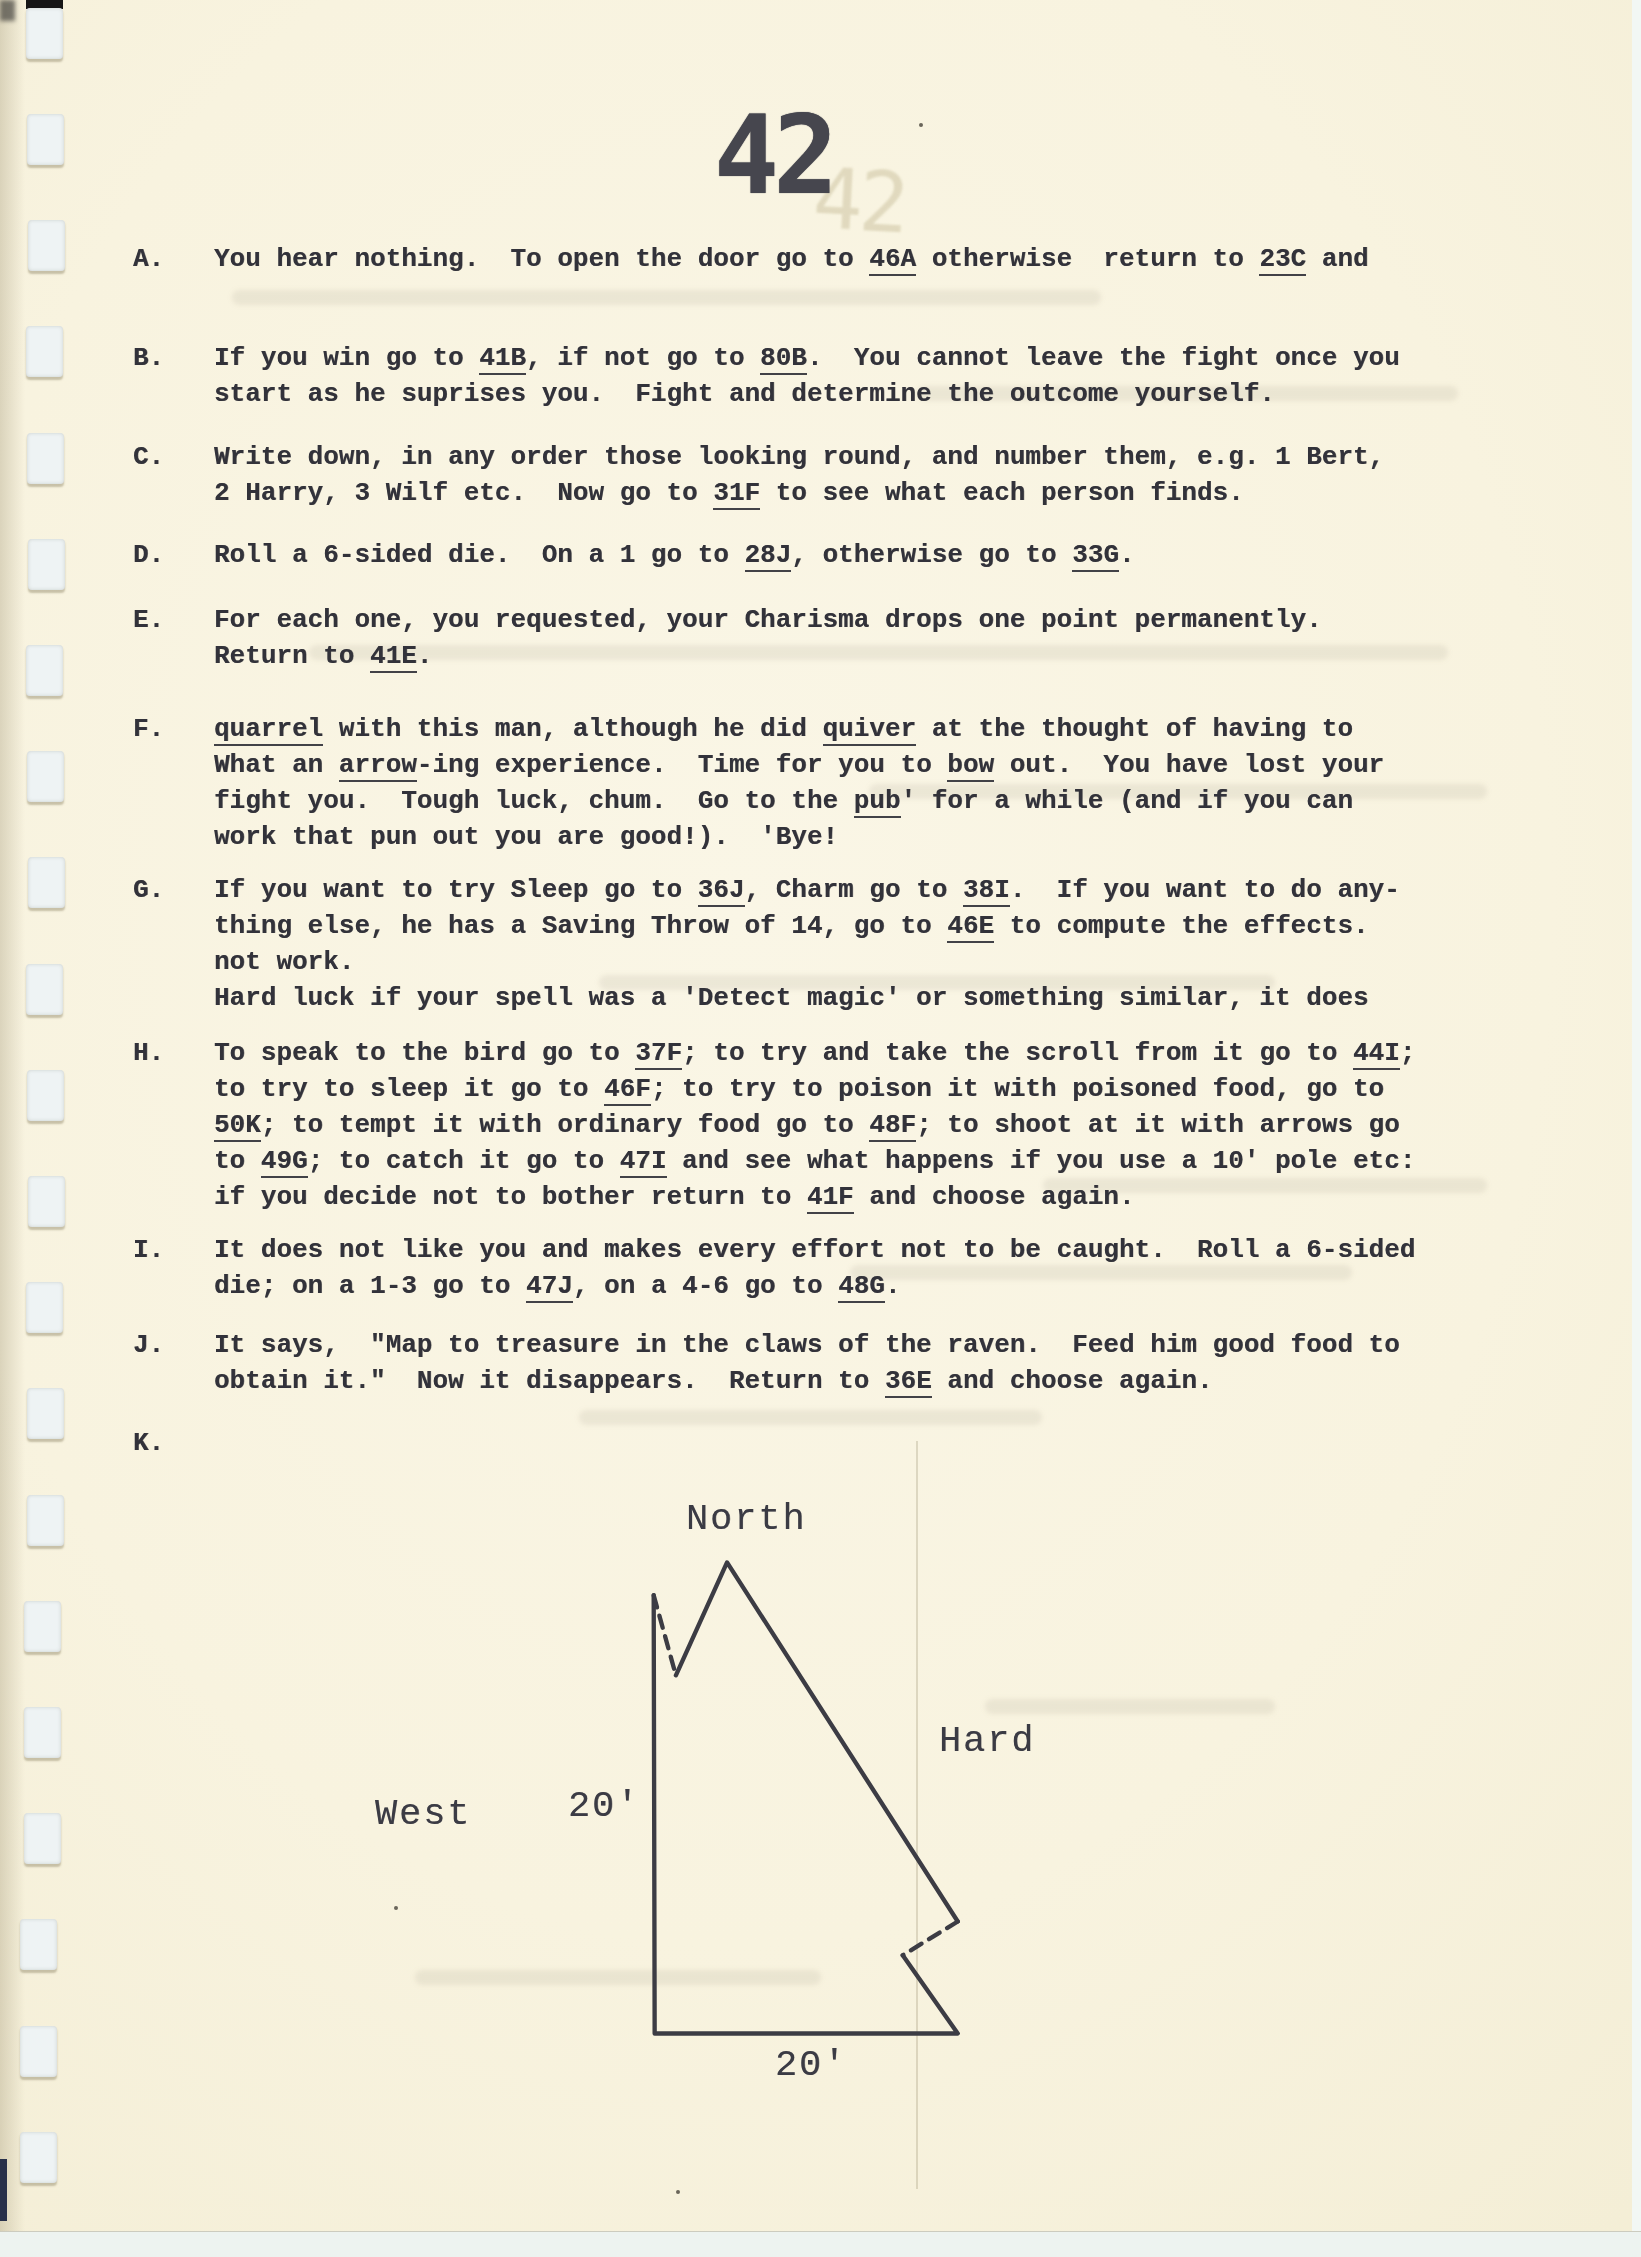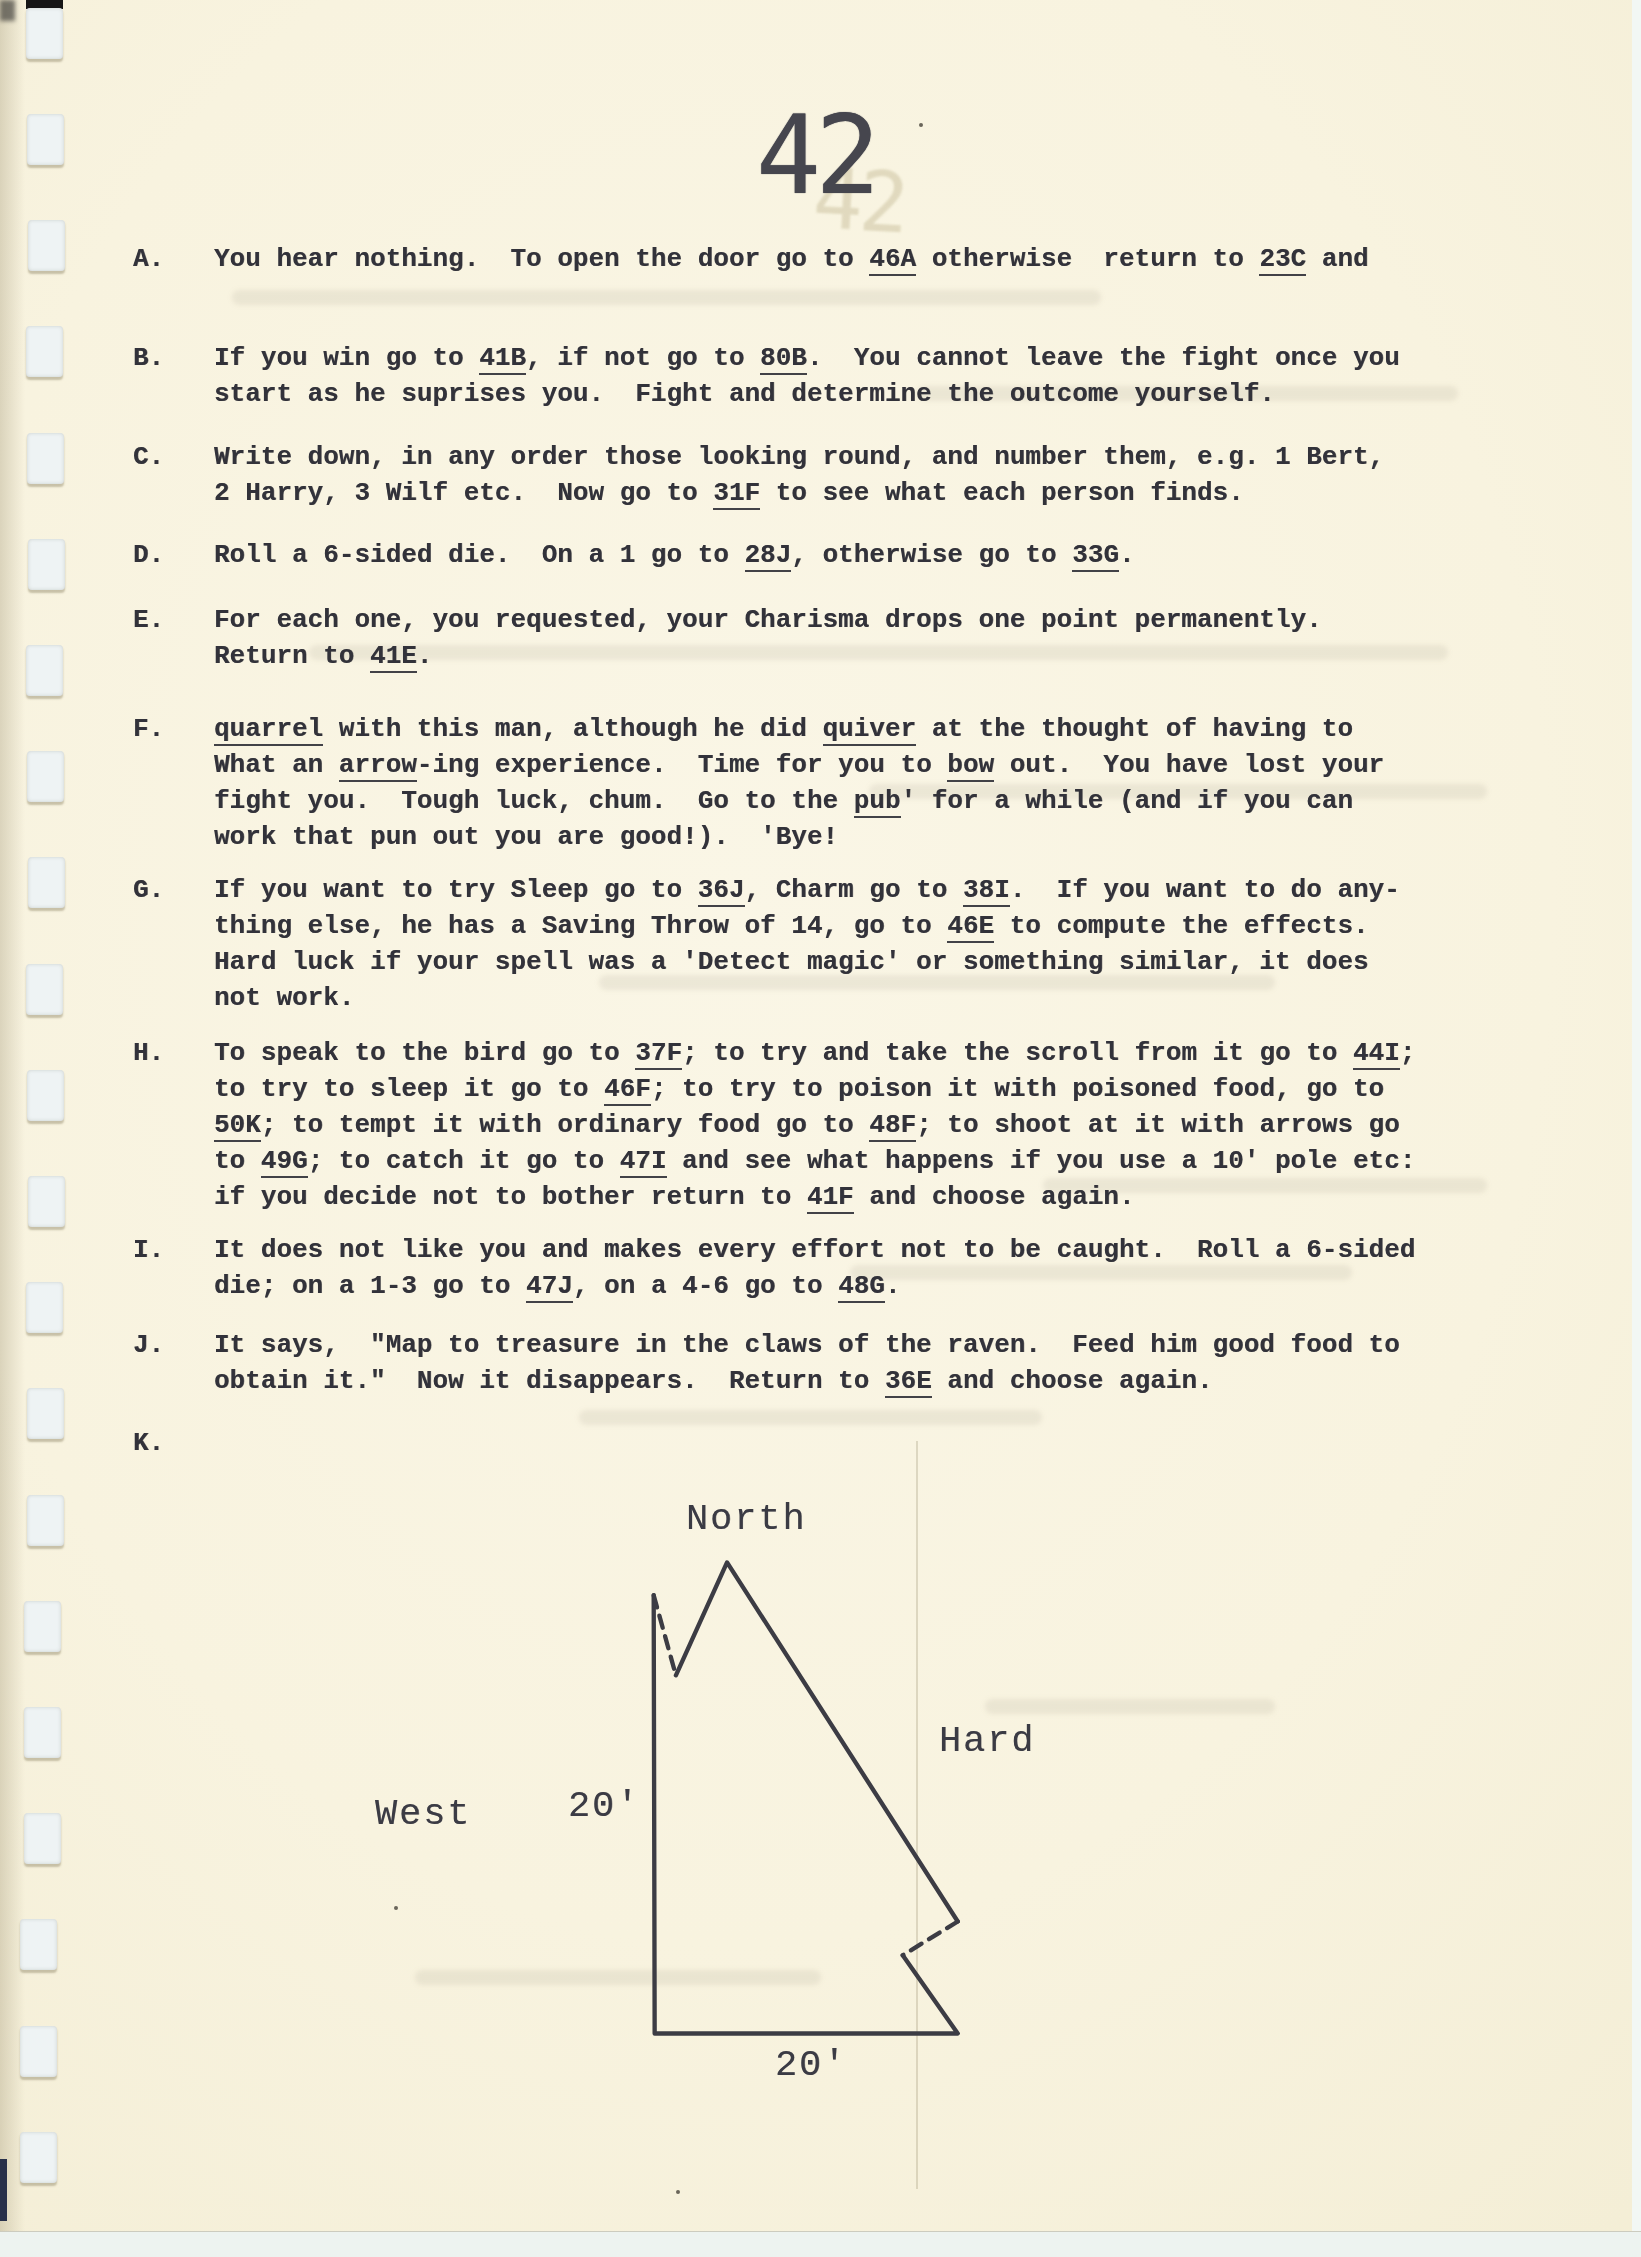--- a/index.html
+++ b/index.html
@@ -18,22 +18,22 @@
   .right-strip{position:absolute;right:0;top:0;width:8.7px;height:100%;background:#f2f7f4;}
   .bottom-strip{position:absolute;left:0;top:2231px;width:100%;height:26px;background:#edf3f0;
     border-top:1.9px solid rgba(165,158,130,.45);}
   .corner-mark{position:absolute;left:0;top:0;width:14.5px;height:21px;background:rgba(25,25,25,.55);filter:blur(1.9px);}
   .navy-sliver{position:absolute;left:0;top:2159px;width:6.8px;height:62px;background:#28304a;filter:blur(0.5px);}
   
   .hole{position:absolute;width:37px;height:51px;background:#eef3f4;border-radius:3.9px;
     box-shadow:0 2.9px 1.9px rgba(140,130,100,.45), inset 0 0 3.9px rgba(175,180,175,.55);}
   .hole-cap{position:absolute;left:26px;top:0;width:37px;height:8.7px;background:#161616;}
   
-  .page-number{position:absolute;left:756px;top:93px;
-    font-family:"DejaVu Sans Mono",monospace;font-size:108px;font-weight:400;
+  .page-number{position:absolute;left:714px;top:93px;
+    font-family:"DejaVu Sans Mono",monospace;font-size:108px;font-weight:700;
     color:#46464e;letter-spacing:-5.8px;text-shadow:0 0 1px #46464e;}
   .page-number-ghost{position:absolute;left:813px;top:153px;
     font-family:"DejaVu Sans Mono",monospace;font-size:83px;color:rgba(168,156,108,.30);
     letter-spacing:-3.9px;filter:blur(1.2px);transform:rotate(3deg);}
   
   .paragraph{position:absolute;left:0;width:1641px;}
   .p-label{position:absolute;left:133px;top:0;font-size:26px;font-weight:700;white-space:pre;
     text-shadow:0.4px 0.4px 0.6px rgba(40,40,46,.55);}
   .p-lines{position:absolute;left:214px;top:0;}
   .t-line{height:36px;font-size:26px;font-weight:700;white-space:pre;
@@ -143,22 +143,22 @@
           <div class="t-line"><span>What an </span><span class="u">arrow</span><span>-ing experience.  Time for you to </span><span class="u">bow</span><span> out.  You have lost your</span></div>
           <div class="t-line"><span>fight you.  Tough luck, chum.  Go to the </span><span class="u">pub</span><span>' for a while (and if you can</span></div>
           <div class="t-line"><span>work that pun out you are good!).  'Bye!</span></div>
         </div>
       </div>
       <div class="paragraph" style="top: 875px;">
         <span class="p-label">G.</span>
         <div class="p-lines">
           <div class="t-line"><span>If you want to try Sleep go to </span><span class="u">36J</span><span>, Charm go to </span><span class="u">38I</span><span>.  If you want to do any-</span></div>
           <div class="t-line"><span>thing else, he has a Saving Throw of 14, go to </span><span class="u">46E</span><span> to compute the effects.</span></div>
+          <div class="t-line"><span>not work.</span></div>
           <div class="t-line"><span>Hard luck if your spell was a 'Detect magic' or something similar, it does</span></div>
-          <div class="t-line"><span>not work.</span></div>
         </div>
       </div>
       <div class="paragraph" style="top: 1038px;">
         <span class="p-label">H.</span>
         <div class="p-lines">
           <div class="t-line"><span>To speak to the bird go to </span><span class="u">37F</span><span>; to try and take the scroll from it go to </span><span class="u">44I</span><span>;</span></div>
           <div class="t-line"><span>to try to sleep it go to </span><span class="u">46F</span><span>; to try to poison it with poisoned food, go to</span></div>
           <div class="t-line"><span class="u">50K</span><span>; to tempt it with ordinary food go to </span><span class="u">48F</span><span>; to shoot at it with arrows go</span></div>
           <div class="t-line"><span>to </span><span class="u">49G</span><span>; to catch it go to </span><span class="u">47I</span><span> and see what happens if you use a 10' pole etc:</span></div>
           <div class="t-line"><span>if you decide not to bother return to </span><span class="u">41F</span><span> and choose again.</span></div>

